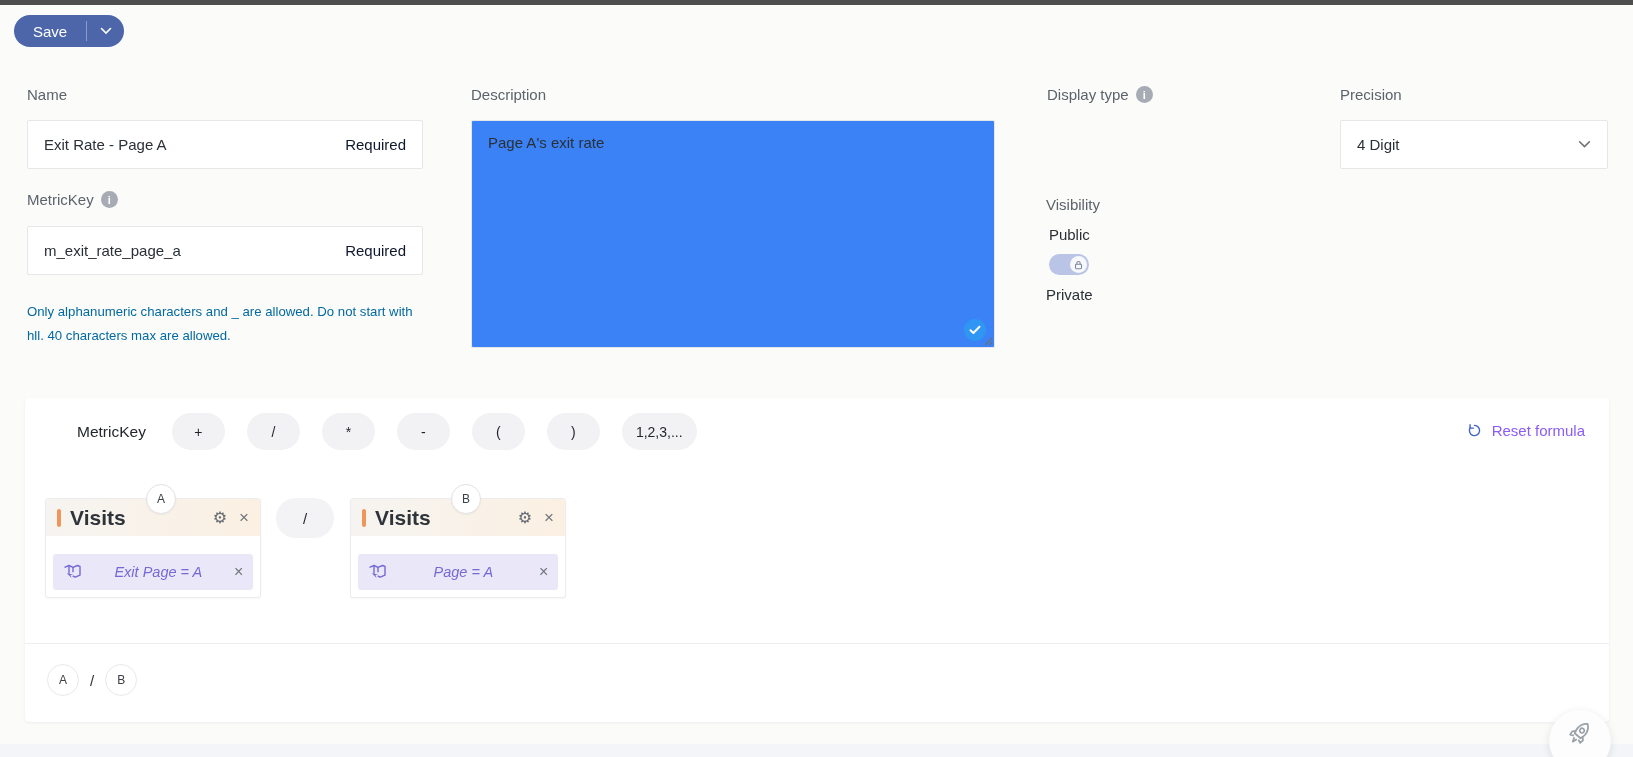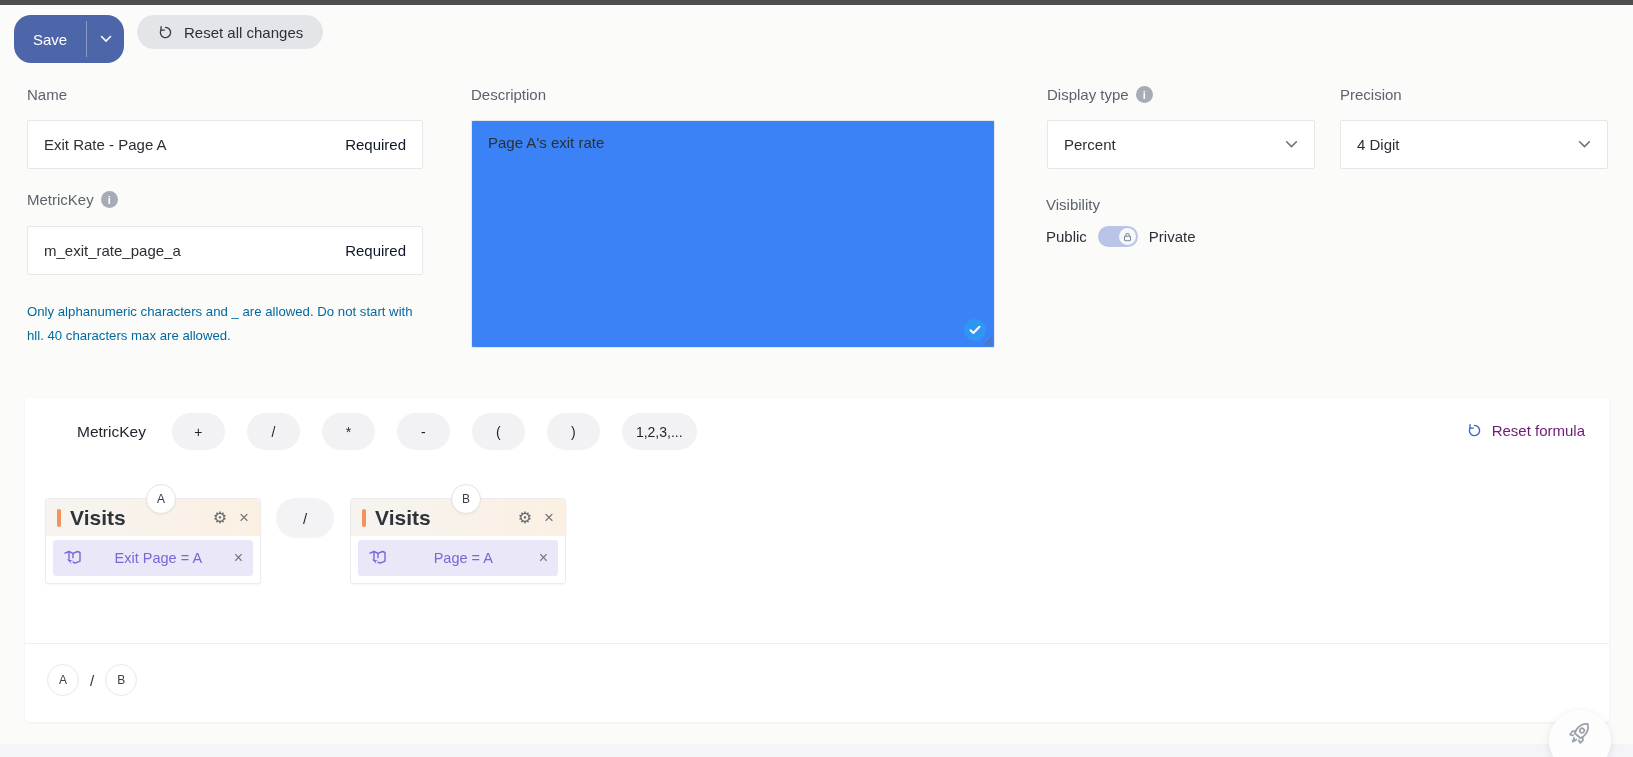--- a/index.html
+++ b/index.html
@@ -10,21 +10,21 @@
     font-family:"Liberation Sans","DejaVu Sans",sans-serif;
     color:#2b3036; font-size:15px;
   }
   .abs { position:absolute; }
 
   
   .topbar { left:0; top:0; width:100%; height:5px; background:#4e4e4e; }
 
   
   .save-btn {
-    left:14px; top:15px; height:48px; display:inline-flex; align-items:stretch;
+    left:14px; top:15px; height:32px; display:inline-flex; align-items:stretch;
     background:#4d66aa; border-radius:17px; overflow:hidden; cursor:pointer;
     color:#fff;
   }
   .save-main { display:flex; align-items:center; padding:0 19px; font-size:15px; }
   .save-sep { width:1px; background:rgba(255,255,255,.35); margin:6px 0; }
   .save-caret { width:37px; display:flex; align-items:center; justify-content:center; }
   .pill-btn {
     left:137px; top:15px; height:34px; display:inline-flex; align-items:center;
     gap:10px; padding:0 20px; background:#e4e5e9; border-radius:17px;
     color:#2c3138; font-size:15px; cursor:pointer;
@@ -59,21 +59,21 @@
   .resize-h { position:absolute; right:1px; bottom:1px; cursor:nwse-resize; display:flex; }
 
   .select {
     background:#fff; border:1px solid #e7e7e8; border-radius:2px;
     display:flex; align-items:center; justify-content:space-between;
     padding:0 16px; cursor:pointer;
   }
   .select .chev { color:#6d737b; display:flex; }
 
   
-  .vis-row { display:flex; align-items:center; gap:11px; }
+  .vis-row { display:flex; align-items:center; gap:11px;flex-direction:column; }
   .toggle {
     width:40px; height:21px; border-radius:11px; background:#b9c4e7;
     position:relative; cursor:pointer;
   }
   .knob {
     position:absolute; right:2px; top:2px; width:17px; height:17px;
     border-radius:50%; background:#f6f8fc; display:flex; align-items:center;
     justify-content:center; color:#7d879b;
   }
 
@@ -85,21 +85,21 @@
   .ops-row { position:absolute; left:52px; top:15px; display:flex; align-items:center; }
   .ops-label { color:#23272d; margin-right:26px; font-size:15.5px; }
   .ops-pills { display:flex; gap:22px; }
   .op-pill {
     min-width:53px; height:37px; padding:0 14px; border-radius:19px;
     background:#f2f2f4; display:flex; align-items:center; justify-content:center;
     font-size:14px; color:#1f2328; cursor:pointer;
   }
   .reset-formula {
     position:absolute; right:24px; top:24px; display:flex; align-items:center;
-    gap:9px; color:#701a75; font-size:15px; cursor:pointer;
+    gap:9px; color:#8b5cf6; font-size:15px; cursor:pointer;
   }
 
   .metric-card {
     position:absolute; top:100px; width:216px; background:#fff;
     border:1px solid #ececee; border-radius:3px;
     box-shadow:0 1px 2px rgba(0,0,0,.04);
   }
   .mc-head {
     height:37px; display:flex; align-items:center; padding:0 11px; gap:9px;
     background:linear-gradient(90deg,#f6f4f1 0%,#fbf0e2 100%);
@@ -109,21 +109,21 @@
   .mc-name { flex:1; font-size:21px; font-weight:600; color:#2f343a; }
   .mc-gear { font-family:"DejaVu Sans",sans-serif; font-size:16px; color:#646a72; cursor:pointer; line-height:1; }
   .mc-x { font-size:17px; color:#70767d; cursor:pointer; line-height:1; margin-left:3px; }
   .mc-badge {
     position:absolute; top:-15px; left:calc(50% + 8px); transform:translateX(-50%);
     width:30px; height:30px; border-radius:50%; background:#fff;
     border:1px solid #e3e3e6; box-shadow:0 1px 2px rgba(0,0,0,.05);
     display:flex; align-items:center; justify-content:center;
     font-size:12px; color:#3b4046;
   }
-  .mc-body { padding:4px 7px 7px; }
+  .mc-body { padding:18px 7px 7px;font-style:italic; }
   .chip {
     height:36px; background:#eae7f8; border-radius:3px; display:flex;
     align-items:center; padding:0 10px; gap:9px; cursor:pointer;
   }
   .chip-ic { color:#7668d6; display:flex; }
   .chip-lbl { flex:1; text-align:center; color:#7668d6; font-size:14.5px; }
   .chip-x { color:#70767d; font-size:16px; line-height:1; cursor:pointer; }
 
   .between-pill {
     position:absolute; left:251px; top:100px; width:58px; height:40px;
@@ -162,29 +162,20 @@
     <span class="save-sep"></span>
     <span class="save-caret">
       <span style="display:flex;">
         <svg width="12" height="8" viewBox="0 0 12 8">
             <path d="M1.5 1.5 6 6 10.5 1.5" fill="none" stroke="#fff" stroke-width="1.6" stroke-linecap="round"></path>
           </svg>
       </span>
     </span>
   </div>
 
-  <div class="abs pill-btn">
-    <span class="reset-ic">
-      <svg width="17" height="17" viewBox="0 0 20 20">
-          <path d="M10 4a6 6 0 1 1-5.2 3" fill="none" stroke="currentColor" stroke-width="1.6" stroke-linecap="round"></path>
-          <path d="M4.8 3.2v4h4" fill="none" stroke="currentColor" stroke-width="1.6" stroke-linecap="round" stroke-linejoin="round"></path>
-        </svg>
-    </span>
-    <span>Reset all changes</span>
-  </div>
 
   <div class="abs lbl" style="left:27px; top:86px;">Name</div>
   <div class="abs tbox" style="left:27px; top:120px; width:396px; height:49px;gap:8px;">
     <span class="val">Exit Rate - Page A</span>
     <span class="req">Required</span>
   </div>
 
   <div class="abs lbl" style="left:27px; top:191px;">
     <span>MetricKey</span>
     <span class="info-dot">i</span>
@@ -206,28 +197,20 @@
     <span class="resize-h">
       <svg width="11" height="11" viewBox="0 0 11 11">
           <path d="M10 3 3 10 M10 7 7 10" stroke="#6b7077" stroke-width="1.2"></path>
         </svg>
     </span>
   </div>
 
   <div class="abs lbl" style="left:1047px; top:86px;">
     <span>Display type</span>
     <span class="info-dot">i</span>
-  </div>
-  <div class="abs select" style="left:1047px; top:120px; width:268px; height:49px;">
-    <span>Percent</span>
-    <span class="chev">
-      <svg width="13" height="9" viewBox="0 0 12 8">
-          <path d="M1.5 1.5 6 6 10.5 1.5" fill="none" stroke="currentColor" stroke-width="1.5" stroke-linecap="round"></path>
-        </svg>
-    </span>
   </div>
 
   <div class="abs lbl" style="left:1340px; top:86px;">Precision</div>
   <div class="abs select" style="left:1340px; top:120px; width:268px; height:49px;">
     <span>4 Digit</span>
     <span class="chev">
       <svg width="13" height="9" viewBox="0 0 12 8">
           <path d="M1.5 1.5 6 6 10.5 1.5" fill="none" stroke="currentColor" stroke-width="1.5" stroke-linecap="round"></path>
         </svg>
     </span>

